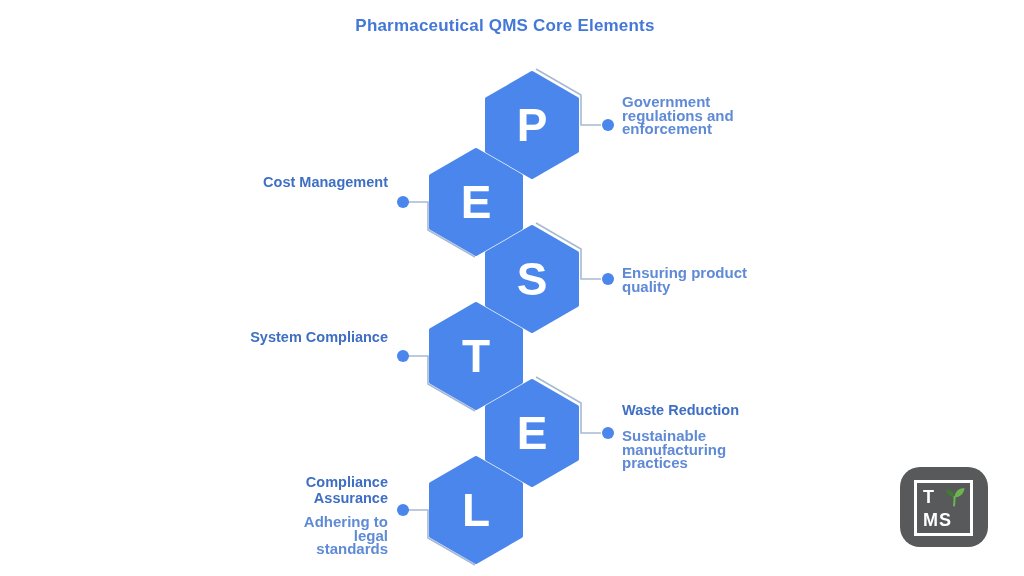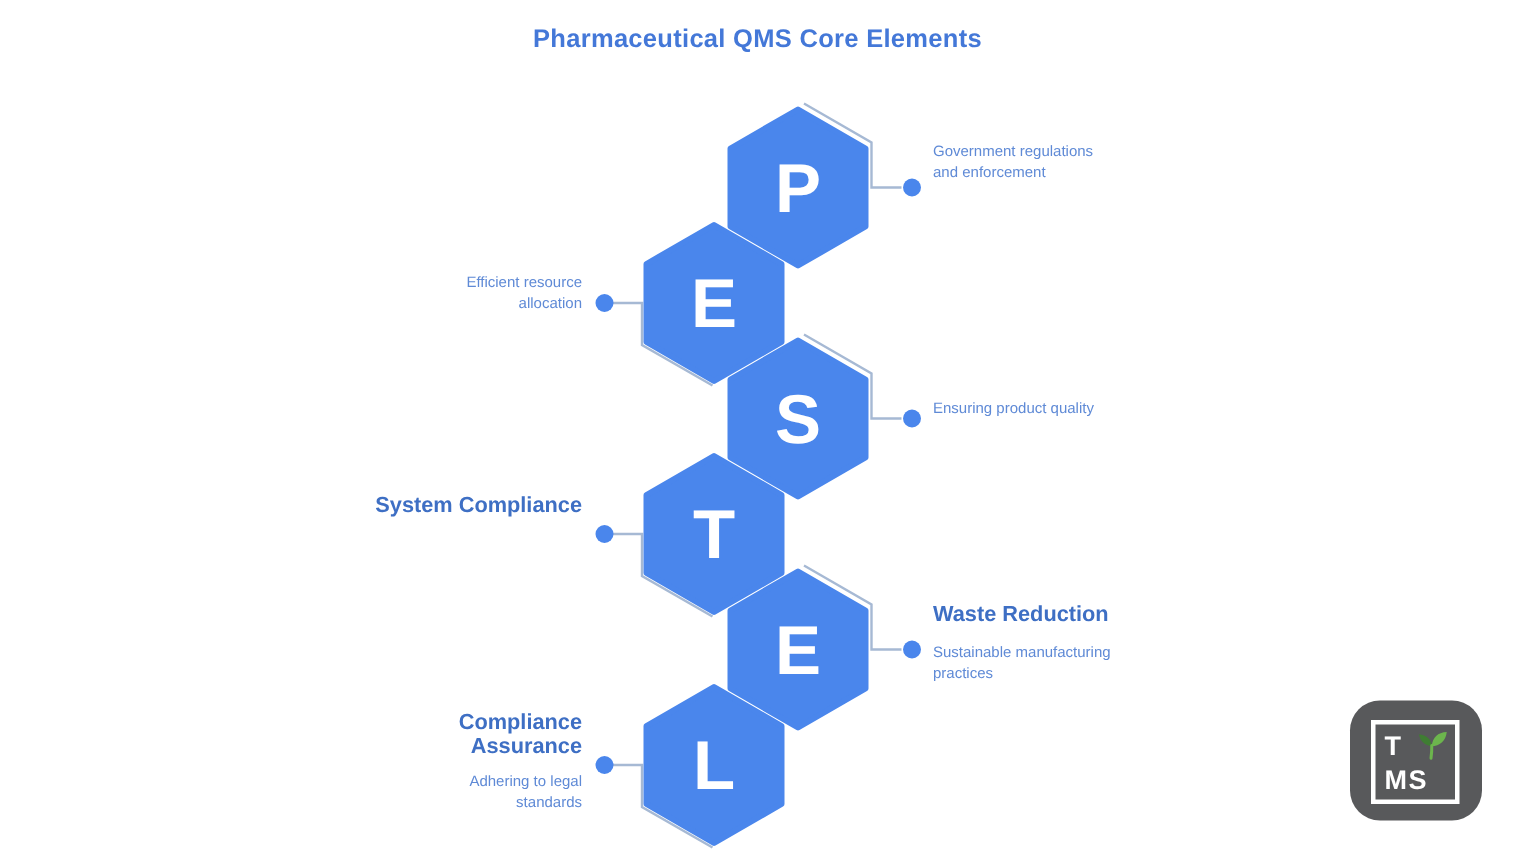--- a/index.html
+++ b/index.html
@@ -40,22 +40,22 @@
   }
   .label.side-right { text-align: left; }
   .label.side-left  { text-align: right; }
   .label-title {
     font-size: 14.5px;
     font-weight: 700;
     line-height: 17px;
     color: #3e6fc4;
   }
   .label-desc {
-    font-size: 10px;
-    font-weight: 400;
+    font-size: 15px;
+    font-weight: 700;
     line-height: 13.5px;
     color: #5f8ad6;
   }
   .side-left .label-desc { margin-left: auto; }
   
   .logo {
     position: absolute;
     left: 900px;
     top: 467px;
     width: 88px;
@@ -141,21 +141,21 @@
         <text class="hex-letter" x="476" y="526" text-anchor="middle" stroke="none">L</text>
       </g>
     </g>
   </svg>
 
   <div class="label side-right" style="left:622px; top:85px; width:125px;">
     <div class="label-desc" style="margin-top:10px; width:125px;">Government regulations and enforcement</div>
   </div>
 
   <div class="label side-left" style="right:636px; top:174px; width:160px;">
-    <div class="label-desc" style="margin-top:8px; width:100px;">Efficient resource allocation</div>
+    <div class="label-title">Cost Management</div>
   </div>
 
   <div class="label side-right" style="left:622px; top:255px; width:150px;">
     <div class="label-desc" style="margin-top:11px; width:150px;">Ensuring product quality</div>
   </div>
 
   <div class="label side-left" style="right:636px; top:329px; width:160px;">
     <div class="label-title">System Compliance</div>
   </div>
 

